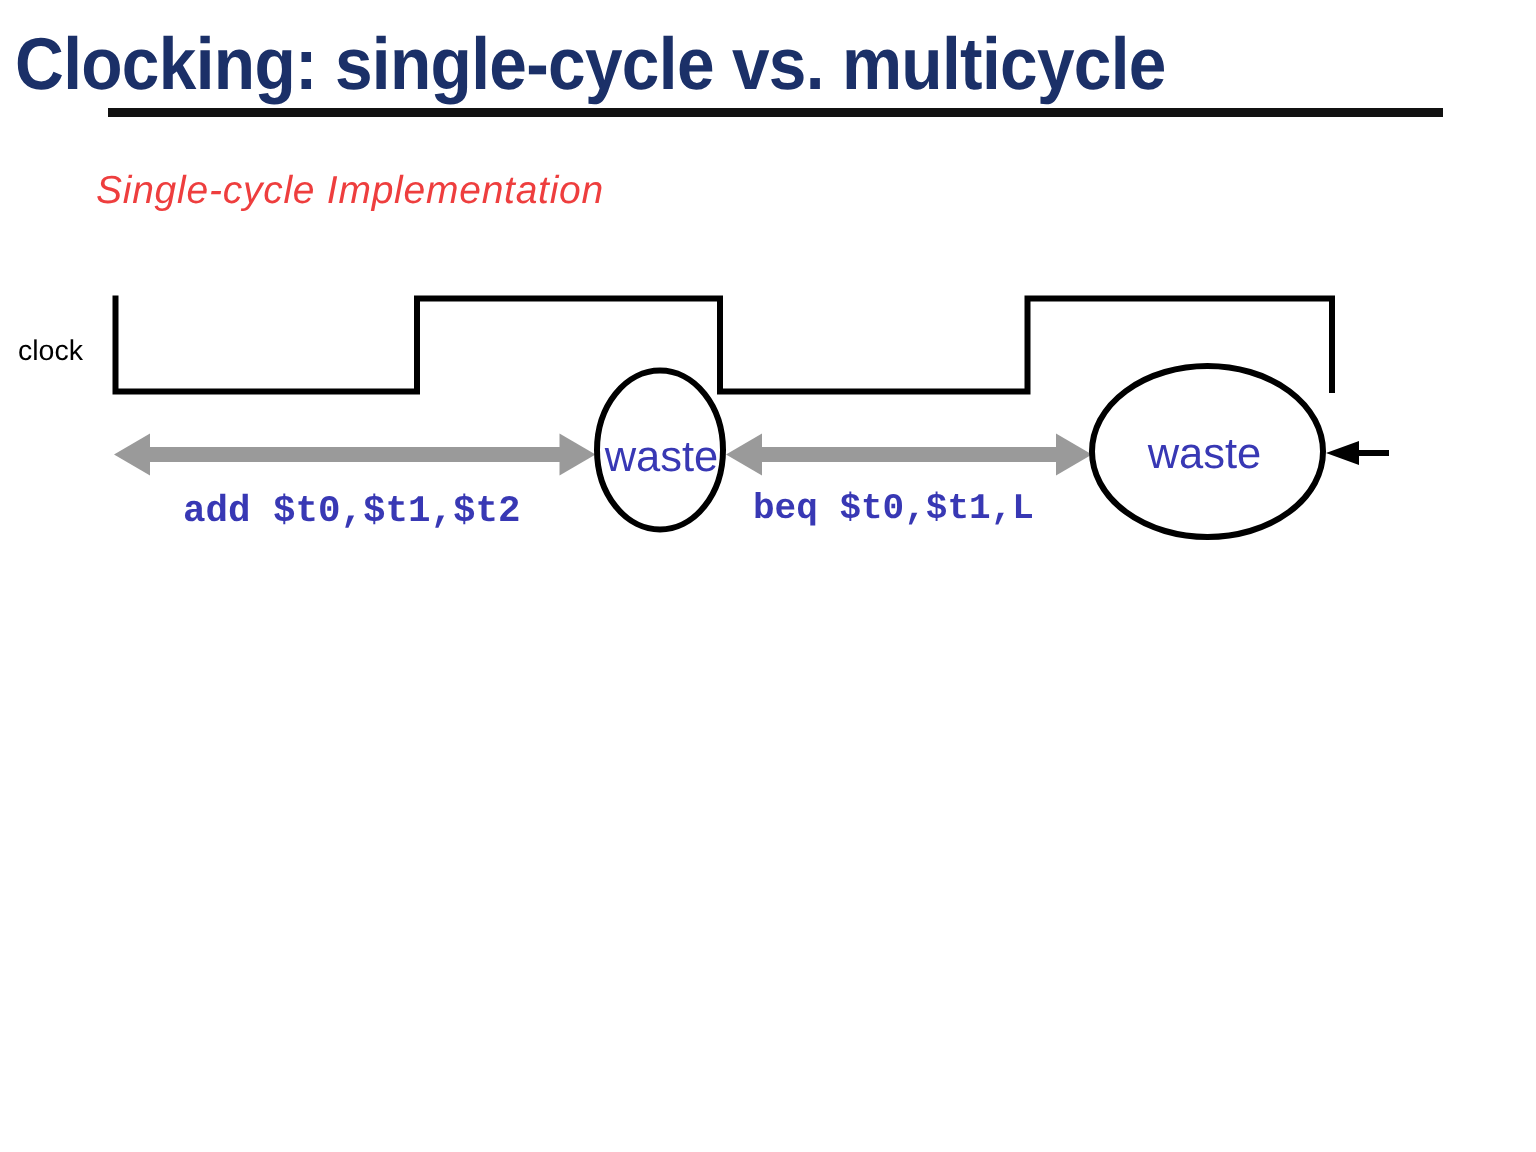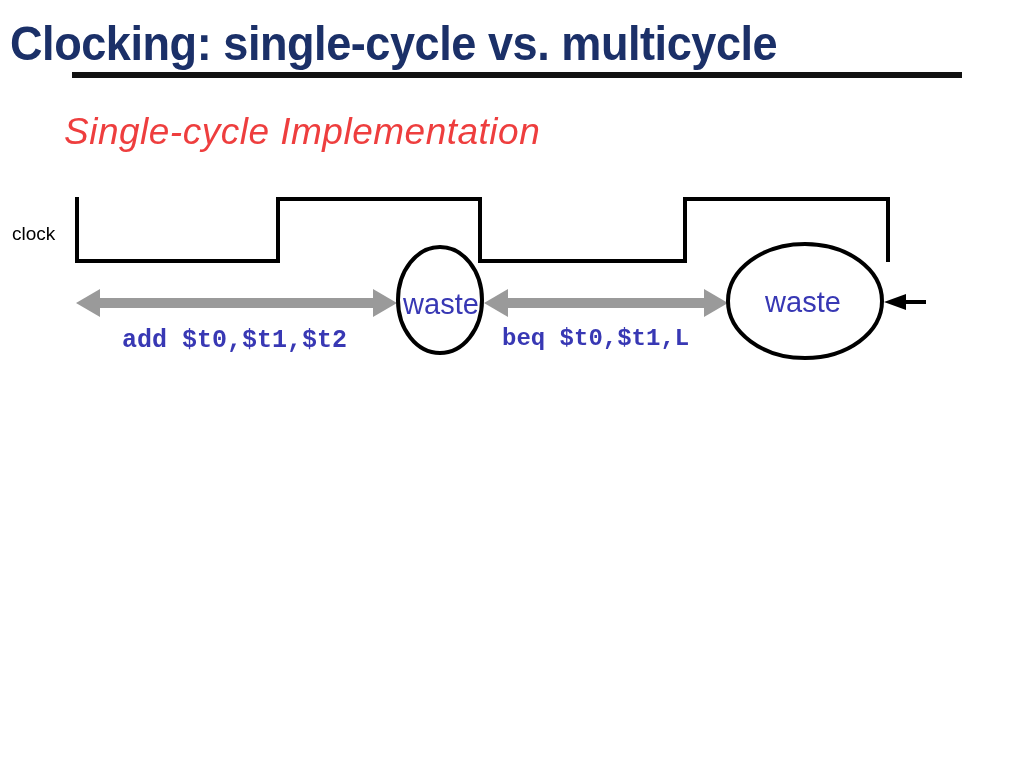--- a/index.html
+++ b/index.html
@@ -29,21 +29,21 @@
     position: absolute;
     left: 72px; top: 72px;
     width: 890px; height: 3px;
     border-top: 4px solid #111111;
     border-bottom: 2px solid #111111;
   }
   
   #subtitle {
     position: absolute;
     left: 64px; top: 112px;
-    font-size: 37px;
+    font-size: 26px;
     font-style: italic;
     line-height: 1.1;
     color: #ee3e3e;
     letter-spacing: 0.5px;
     white-space: nowrap;
   }
   
   #diagram {
     position: absolute;
     left: 0; top: 185px;

